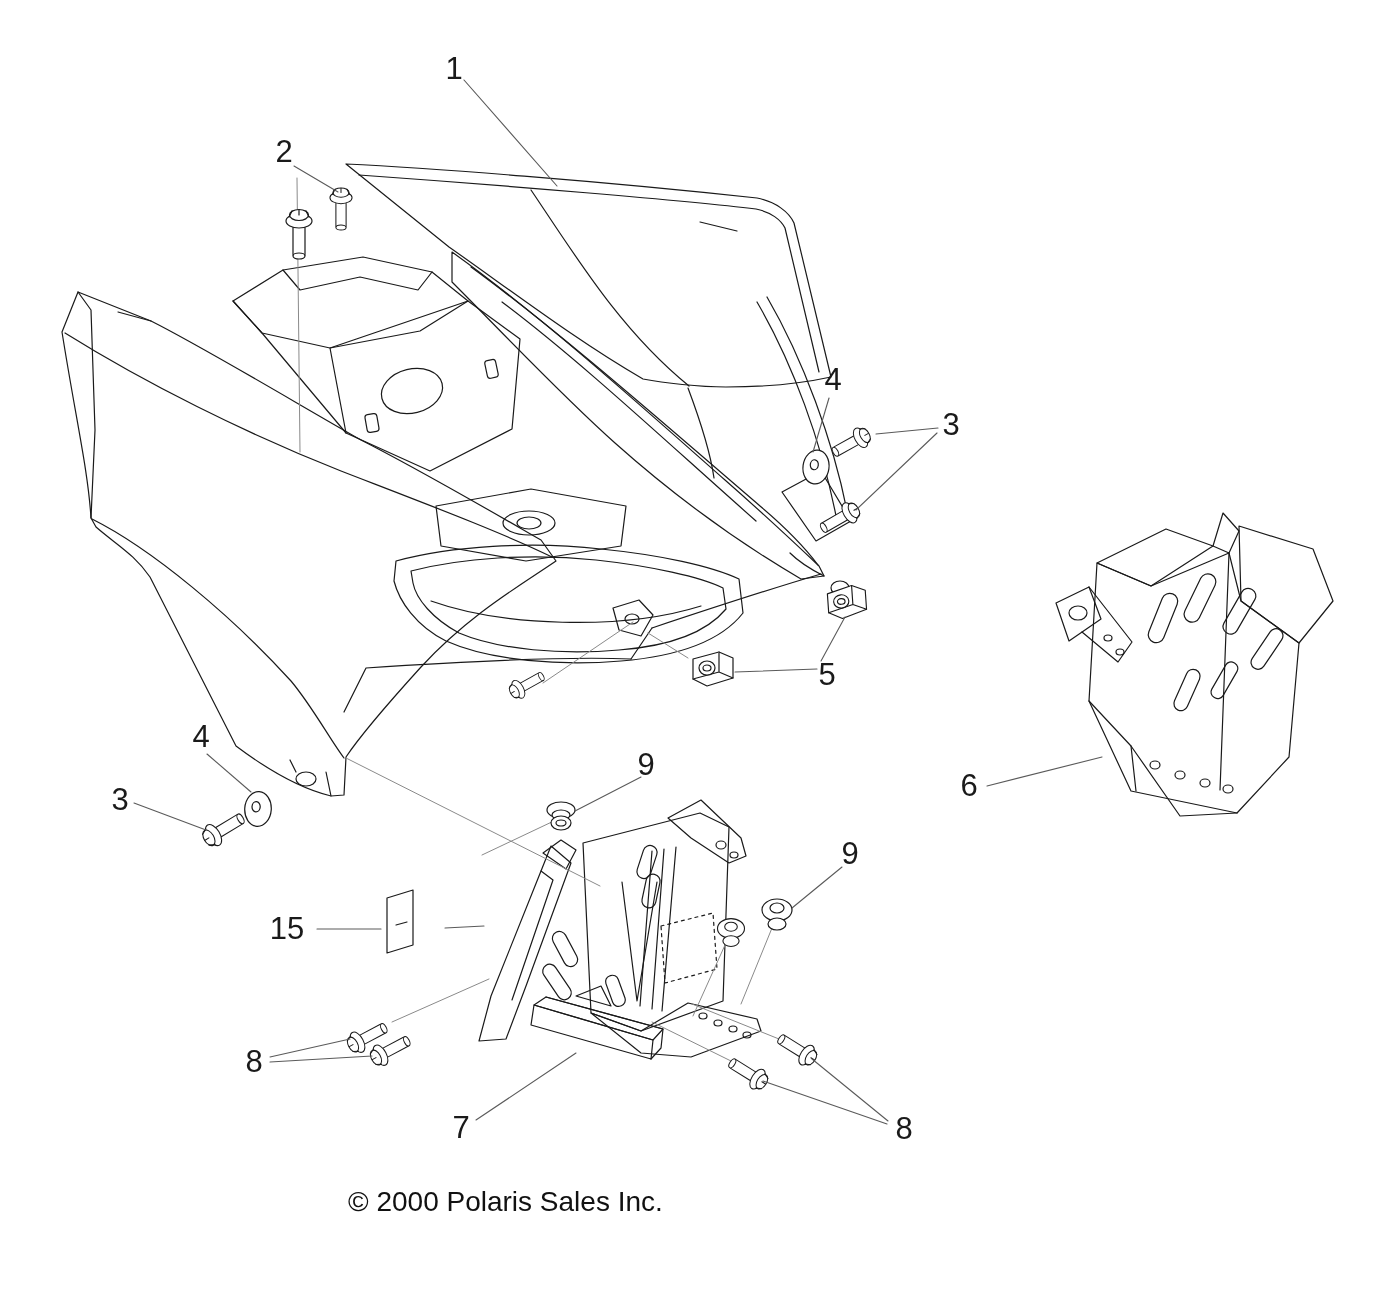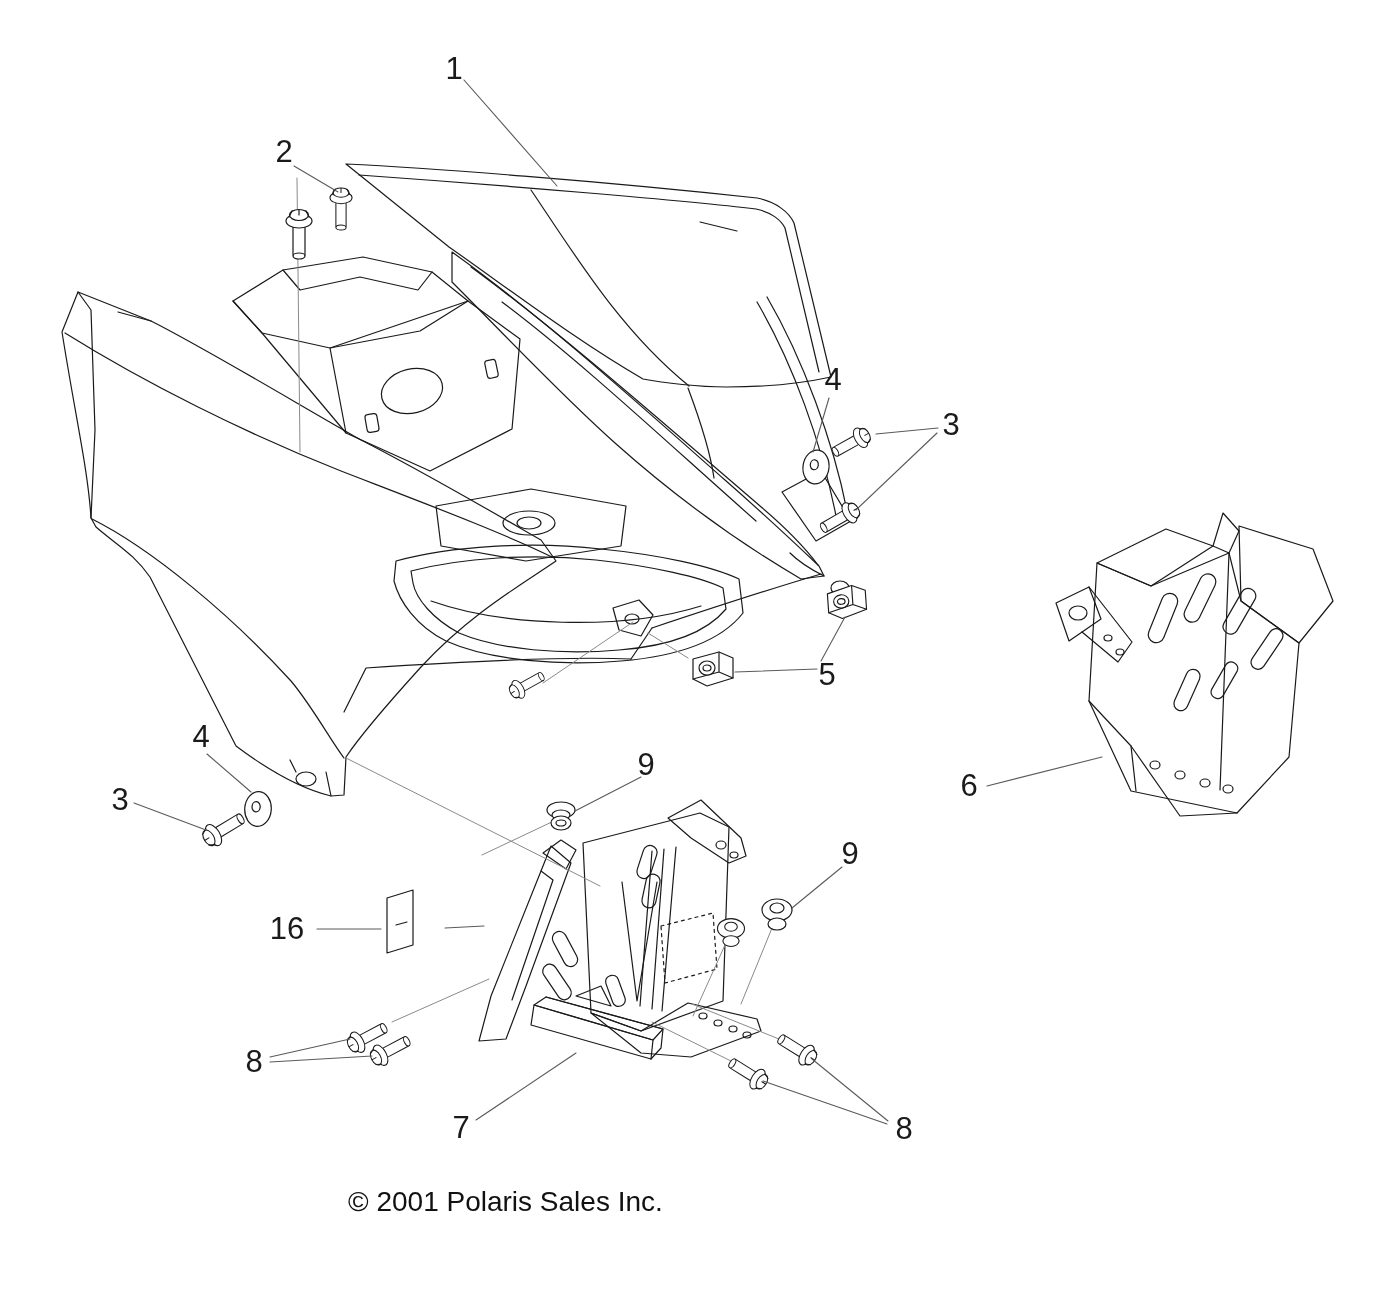--- a/index.html
+++ b/index.html
@@ -231,21 +231,21 @@
       <div class="callout" style="left: 454px; top: 68px;">1</div>
       <div class="callout" style="left: 284px; top: 151px;">2</div>
       <div class="callout" style="left: 951px; top: 424px;">3</div>
       <div class="callout" style="left: 833px; top: 379px;">4</div>
       <div class="callout" style="left: 827px; top: 674px;">5</div>
       <div class="callout" style="left: 969px; top: 785px;">6</div>
       <div class="callout" style="left: 201px; top: 736px;">4</div>
       <div class="callout" style="left: 120px; top: 799px;">3</div>
       <div class="callout" style="left: 646px; top: 764px;">9</div>
       <div class="callout" style="left: 850px; top: 853px;">9</div>
-      <div class="callout" style="left: 287px; top: 928px;">16</div>
+      <div class="callout" style="left: 287px; top: 928px;">15</div>
       <div class="callout" style="left: 254px; top: 1061px;">8</div>
       <div class="callout" style="left: 461px; top: 1127px;">7</div>
       <div class="callout" style="left: 904px; top: 1128px;">8</div>
     </div>
 
-<div class="copyright">© 2001 Polaris Sales Inc.</div>
+<div class="copyright">© 2000 Polaris Sales Inc.</div>
 
 </div>
 
 </body></html>

